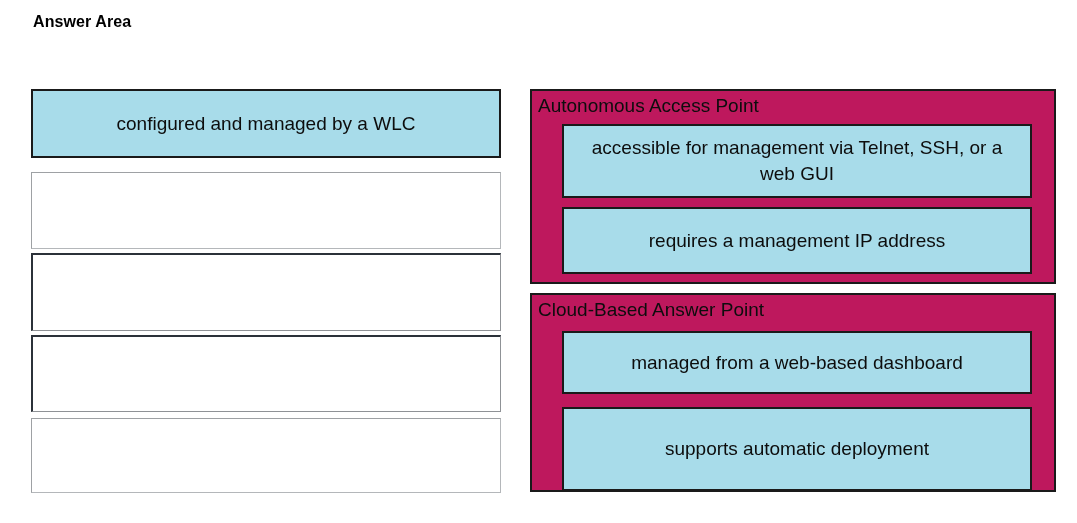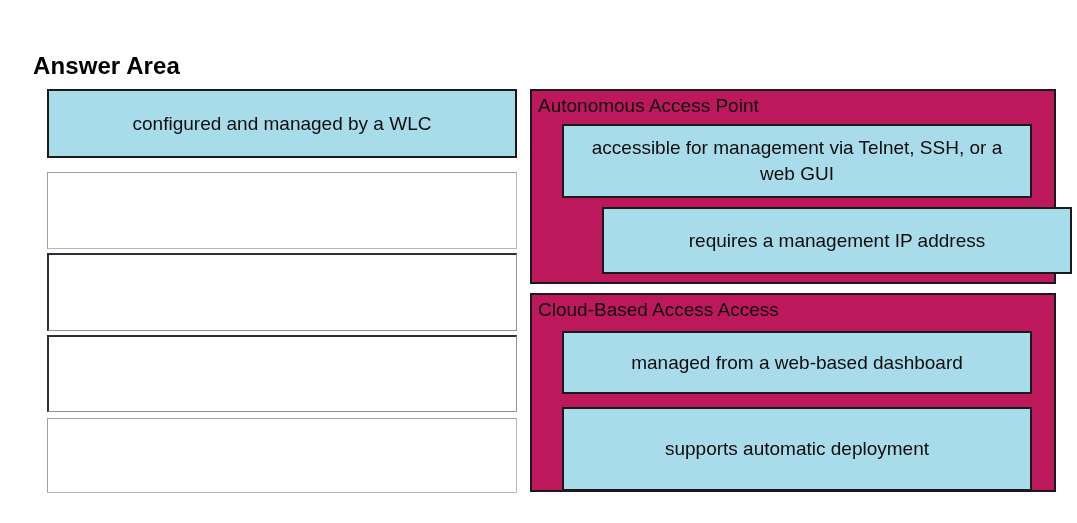--- a/index.html
+++ b/index.html
@@ -14,39 +14,38 @@
     position: relative;
     overflow: hidden;
     font-family: "Liberation Sans", sans-serif;
     color: #000000;
   }
 
   #page-title {
     position: absolute;
     left: 33px;
     top: 11px;
-    font-size: 24px;
+    font-size: 16px;
     font-weight: bold;
     letter-spacing: 0.1px;
     line-height: 22px;
     white-space: nowrap;
-    margin-top: 44px;
   }
 
   
   #left-column {
     position: absolute;
     left: 31px;
     top: 89px;
     width: 470px;
   }
 
   .answer-slot {
     position: absolute;
-    left: 16px;
+    left: 0;
     width: 470px;
     box-sizing: border-box;
   }
 
   .tile-filled {
     background: #a8dcea;
     border: 2px solid #1a1a1a;
     display: flex;
     align-items: center;
     justify-content: center;
@@ -146,27 +145,27 @@
 
 <div id="right-column">
 
   <div class="category-group" style="top:0px; height:195px;">
     <div class="category-title">Autonomous Access Point</div>
 
     <div class="category-item" style="left:30px; top:33px; width:470px; height:74px;">
       <span class="item-text">accessible for management via Telnet, SSH, or a web GUI</span>
     </div>
 
-    <div class="category-item" style="left:30px; top:116px; width:470px; height:67px;margin-left:40px;">
+    <div class="category-item" style="left:30px; top:116px; width:470px; height:67px;">
       <span class="item-text">requires a management IP address</span>
     </div>
   </div>
 
   <div class="category-group" style="top:204px; height:199px;">
-    <div class="category-title">Cloud-Based Access Access</div>
+    <div class="category-title">Cloud-Based Answer Point</div>
 
     <div class="category-item" style="left:30px; top:36px; width:470px; height:63px;justify-content:center;">
       <span class="item-text">managed from a web-based dashboard</span>
     </div>
 
     <div class="category-item" style="left:30px; top:112px; width:470px; height:84px;">
       <span class="item-text">supports automatic deployment</span>
     </div>
   </div>
 

